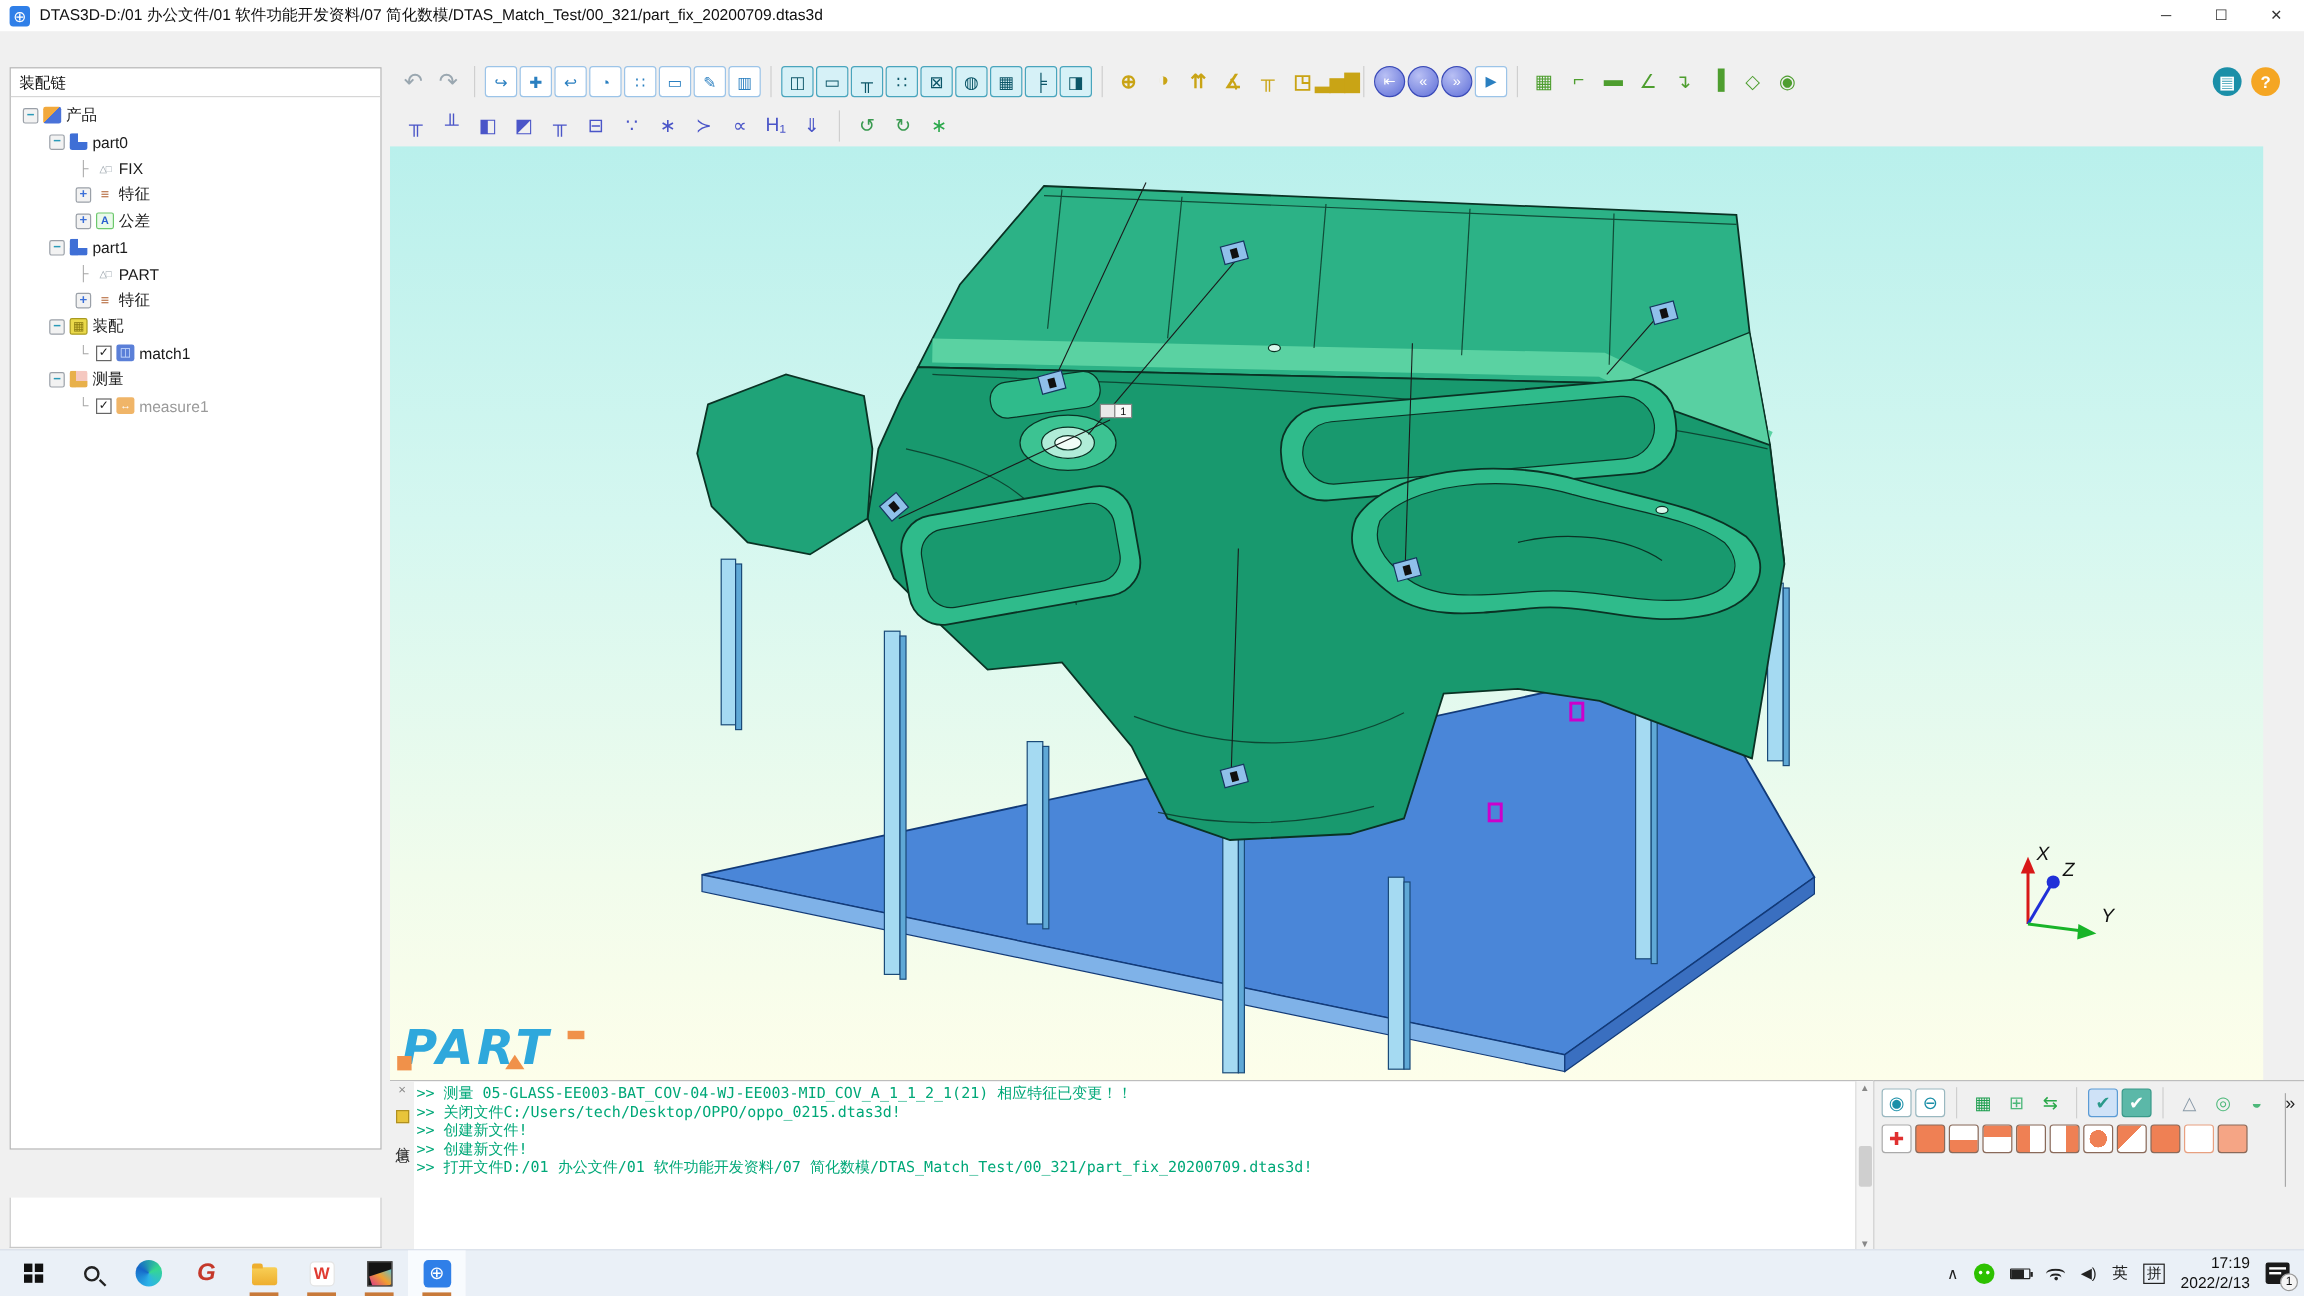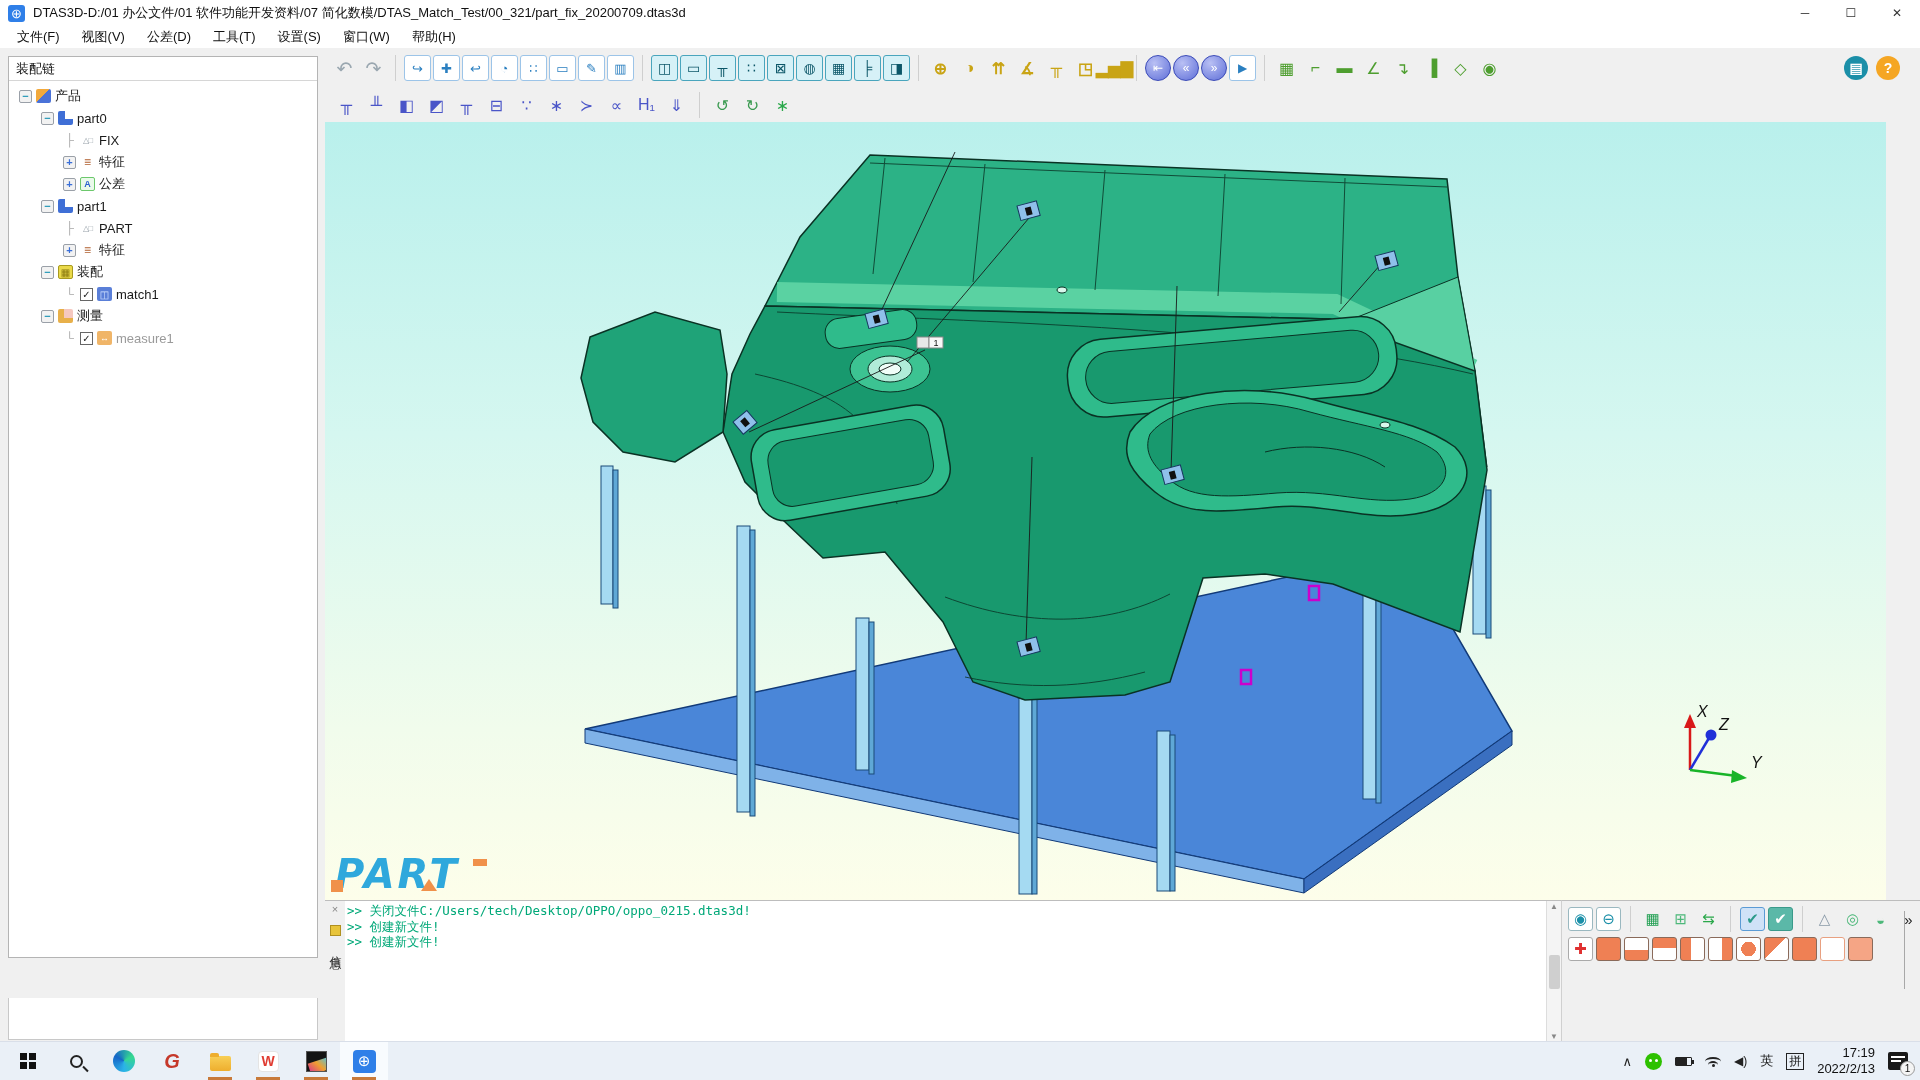--- a/index.html
+++ b/index.html
@@ -175,29 +175,20 @@
   <div class="titlebar">
     <span class="app-icon16">⊕</span>
     <span class="title-text">DTAS3D-D:/01 办公文件/01 软件功能开发资料/07 简化数模/DTAS_Match_Test/00_321/part_fix_20200709.dtas3d</span>
     <span class="win-controls">
         <span class="win-btn">─</span>
         <span class="win-btn">☐</span>
         <span class="win-btn">✕</span>
       </span>
   </div>
 
-  <div class="menubar">
-      <span class="menu-item">文件(F)</span>
-      <span class="menu-item">视图(V)</span>
-      <span class="menu-item">公差(D)</span>
-      <span class="menu-item">工具(T)</span>
-      <span class="menu-item">设置(S)</span>
-      <span class="menu-item">窗口(W)</span>
-      <span class="menu-item">帮助(H)</span>
-    </div>
 
   <div class="tb1">
       <span class="tbi tbi-ghost">↶</span>
       <span class="tbi tbi-ghost">↷</span>
       <div class="tb-sep"></div>
       <span class="tbi tbi-doc">↪</span>
       <span class="tbi tbi-doc">✚</span>
       <span class="tbi tbi-doc">↩</span>
       <span class="tbi tbi-doc">◔</span>
       <span class="tbi tbi-doc">∷</span>
@@ -474,23 +465,25 @@
     <span class="logo-accent3"></span>
   </div>
 
   <div class="log-panel">
     <div class="log-rail">
       <span class="log-close">×</span>
       <span class="log-tool"></span>
       <span class="log-side-label">信息</span>
     </div>
     <div class="log-body">
+        <div class="log-line">&gt;&gt;  测量  05-GLASS-EE003-BAT_COV-04-WJ-EE003-MID_COV_A_1_1_2_1(21)  相应特征已变更！！</div>
         <div class="log-line">&gt;&gt;  关闭文件C:/Users/tech/Desktop/OPPO/oppo_0215.dtas3d!</div>
         <div class="log-line">&gt;&gt;  创建新文件!</div>
         <div class="log-line">&gt;&gt;  创建新文件!</div>
+        <div class="log-line">&gt;&gt;  打开文件D:/01  办公文件/01  软件功能开发资料/07  简化数模/DTAS_Match_Test/00_321/part_fix_20200709.dtas3d!</div>
       </div>
     <div class="log-scroll">
       <span>▲</span>
       <span class="log-thumb"></span>
       <span>▼</span>
     </div>
   </div>
 
   <div class="right-panel">
     <div class="rp-row">

